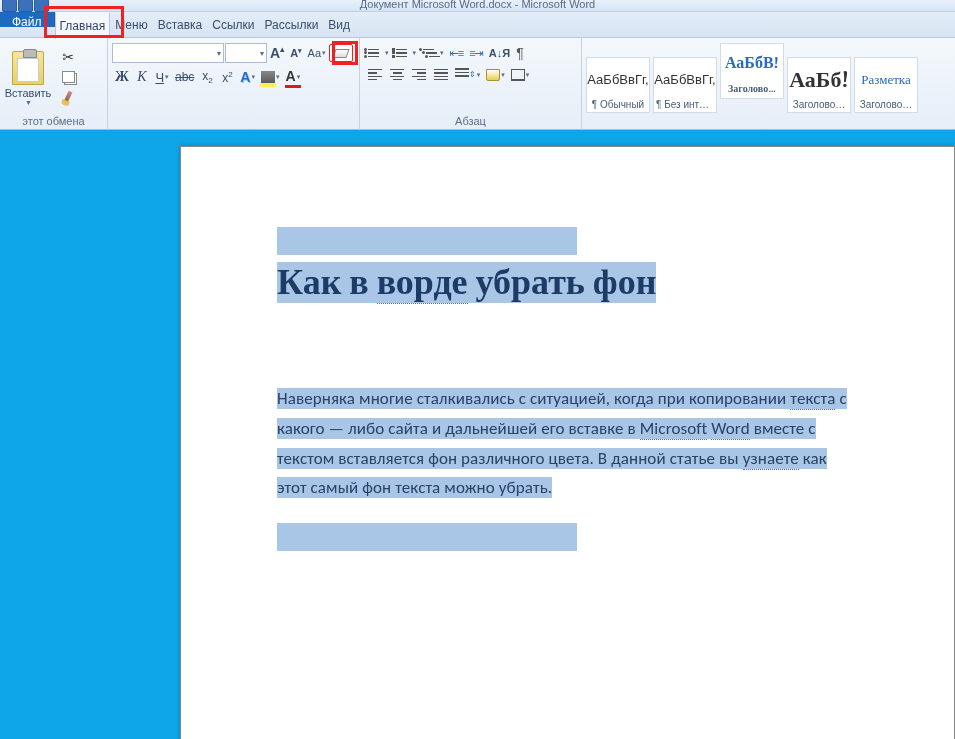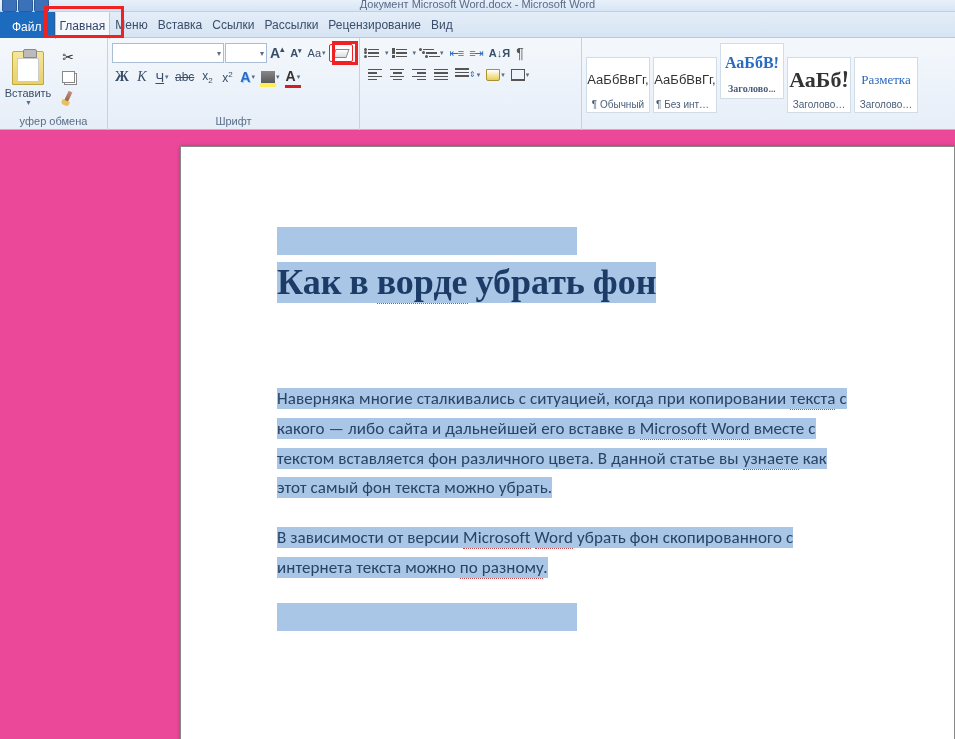--- a/index.html
+++ b/index.html
@@ -35,21 +35,21 @@
     display: flex;
     align-items: stretch;
     border-bottom: 1px solid #b8c9dd;
     position: relative;
   }
   .file-tab {
     background: #1d6bbf;
     color: #fff;
     font-size: 12px;
     padding: 4px 12px 0;
-    height: 26px;
+    height: 15px;
     display: flex;
     align-items: center;
     border-right: 1px solid #2a5a9a;
     cursor: pointer;
   }
   .tab {
     color: #3a4e6a;
     font-size: 12px;
     padding: 0 4px;
     display: flex;
@@ -208,21 +208,21 @@
   }
   .style-box .prev { font-size:13px; color:#333; flex:1; display:flex; align-items:center; }
   .style-box .nm { font-size:10px; color:#4a5d78; white-space:nowrap; overflow:hidden; text-overflow:ellipsis; width:100%; }
   .style-box.h1 .prev { color:#2a6ac0; font-family:Cambria,serif; font-size:16px; }
   .style-box.h2 .prev { color:#333; font-family:Cambria,serif; font-size:22px; font-weight:bold; }
   .style-box.h3 .prev { color:#2a6ac0; font-family:Cambria,serif; font-size:13px; }
 
   
   .doc-area {
     position:absolute; left:0; right:0; top:130px; bottom:0;
-    background:#ec4899;
+    background:#0ea5e9;
     overflow:hidden;
   }
   .page {
     position:absolute; left:180px; top:16px;
     width:775px; height:900px;
     background:#fff;
     box-shadow: 0 0 4px rgba(0,0,0,0.25);
     border:1px solid #888;
     padding: 80px 96px 0 96px;
   }
@@ -264,21 +264,20 @@
   <div class="title-text">Документ Microsoft Word.docx - Microsoft Word</div>
 </div>
 
 <div class="tabs-row">
   <div class="file-tab">Файл</div>
   <div class="tab active">Главная</div>
   <div class="tab">Меню</div>
   <div class="tab">Вставка</div>
   <div class="tab">Ссылки</div>
   <div class="tab">Рассылки</div>
-  <div class="tab">Рецензирование</div>
   <div class="tab">Вид</div>
   <div class="red-highlight" style="left:44px; top:-6px; width:80px; height:32px;"></div>
 </div>
 
 <div class="ribbon">
 
   <div class="group" style="width:108px">
     <div class="group-body">
       <div class="clip-paste">
         <div class="clip-icon"></div>
@@ -294,21 +293,21 @@
               <span class="copy-i"></span>
             </span>
           </button>
         <button class="btn">
             <span class="mini-icon">
               <span class="brush-i"></span>
             </span>
           </button>
       </div>
     </div>
-    <div class="group-label">уфер обмена</div>
+    <div class="group-label">этот обмена</div>
   </div>
 
   <div class="group" style="width:252px">
     <div class="group-body" style="flex-direction:column; align-items:flex-start; gap:3px; padding-top:3px">
       <div class="hrow">
         <div class="font-combo">
             <span class="combo-arrow">▾</span>
           </div>
         <div class="size-combo">
             <span class="combo-arrow">▾</span>
@@ -354,21 +353,20 @@
         <button class="btn">
             <span class="highlight-i"></span>
             <span class="dd-arrow">▾</span>
           </button>
         <button class="btn">
             <span class="font-color-i">A</span>
             <span class="dd-arrow">▾</span>
           </button>
       </div>
     </div>
-    <div class="group-label">Шрифт</div>
     <div class="red-highlight" style="left:224px; top:3px; width:26px; height:24px;"></div>
   </div>
 
   <div class="group" style="width:222px">
     <div class="group-body" style="flex-direction:column; align-items:flex-start; gap:3px; padding-top:3px">
       <div class="hrow">
         <button class="btn">
             <span class="para-ic">
               <span class="bul-line"></span>
               <span class="bul-line"></span>
@@ -450,20 +448,21 @@
         <button class="btn">
             <span class="shade-ic"></span>
             <span class="dd-arrow">▾</span>
           </button>
         <button class="btn">
             <span class="border-ic"></span>
             <span class="dd-arrow">▾</span>
           </button>
       </div>
     </div>
+    <div class="group-label">Абзац</div>
   </div>
 
   <div class="group" style="flex:1; border-right:none">
     <div class="group-body" style="padding-top:3px">
       <div class="style-box">
         <div class="prev">АаБбВвГг,</div>
         <div class="nm">¶ Обычный</div>
       </div>
       <div class="style-box">
         <div class="prev">АаБбВвГг,</div>
@@ -494,20 +493,17 @@
 
       <div class="h1">
         <span class="sel"><span>Как в </span><span class="und">ворде</span><span> убрать фон</span></span><br>
         <br>
       </div>
 
       <div class="para">
         <span class="sel"><span>Наверняка  многие сталкивались с ситуацией, когда при копировании </span><span class="lnk">текста</span><span> с какого  — либо сайта и дальнейшей его вставке в </span><span class="lnk">Microsoft</span><span> </span><span class="lnk">Word</span><span> вместе с текстом вставляется фон различного цвета. В данной статье вы </span><span class="lnk">узнаете</span><span> как этот самый фон текста можно убрать.</span></span>
       </div>
 
-      <div class="para">
-        <span class="sel"><span>В зависимости от версии </span><span class="lnk">Microsoft</span><span> </span><span class="lnk">Word</span><span> убрать фон скопированного  с интернета текста можно </span><span class="lnk">по разному</span><span>.</span></span>
-      </div>
 
       <div class="spacer-sel sel" style="width:300px; height:28px"></div>
     </div>
   </div>
 </div>
 
 </body></html>

